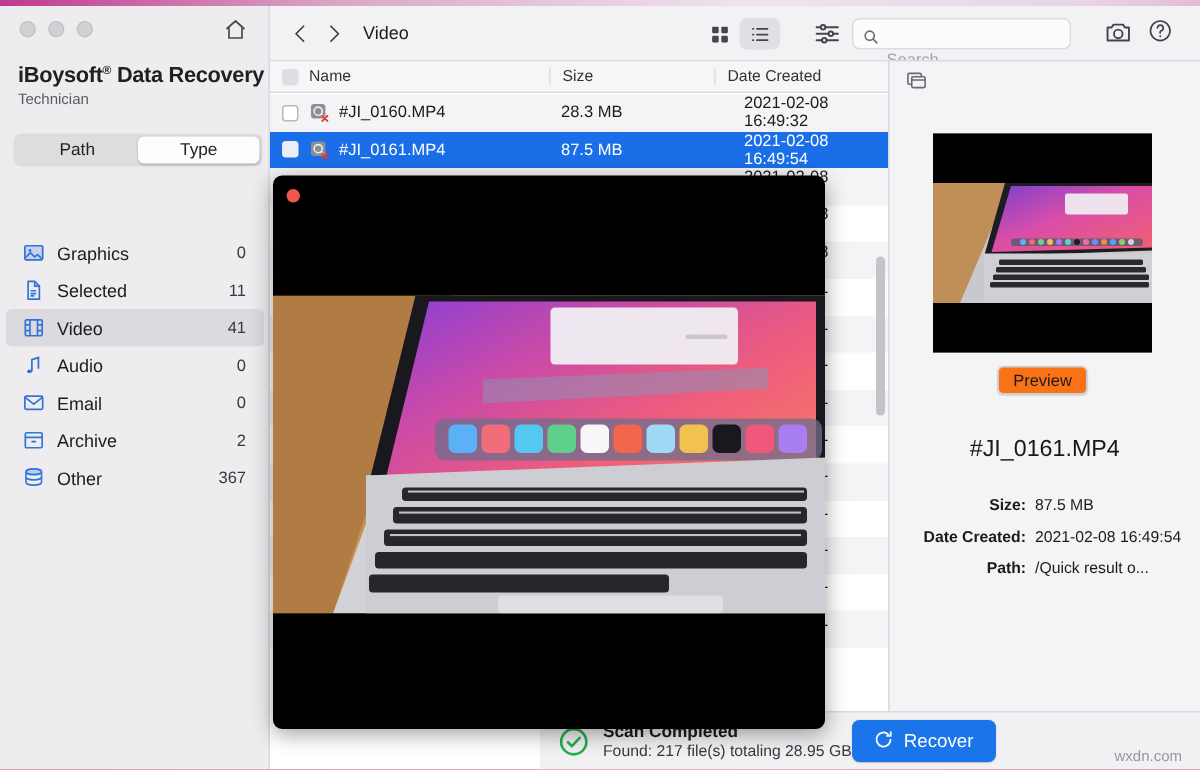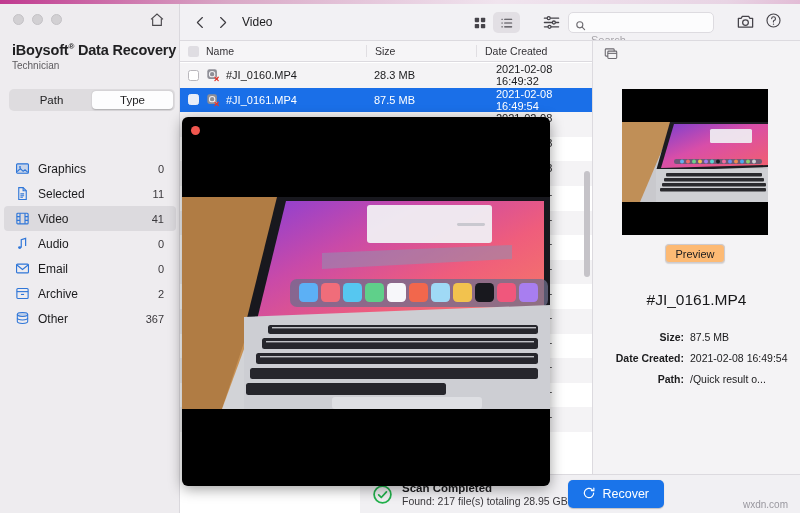--- a/index.html
+++ b/index.html
@@ -151,21 +151,21 @@
     border-left: 1px solid #dcdadf; position: relative; min-width: 0;
   }
   .winicon { position: absolute; left: 10px; top: 6px; width: 16px; height: 14px; color: #6c6a70; }
   .thumb {
     position: absolute; left: 29px; top: 48px;
     width: 146px; height: 146px; background: #000;
     overflow: hidden;
   }
   .previewbtn {
     position: absolute; left: 72px; top: 203px;
-    width: 60px; height: 19px; background: #fdba74;
+    width: 60px; height: 19px; background: #f97316;
     border: 0.5px solid #cdcbd0; border-radius: 4px;
     display: flex; align-items: center; justify-content: center;
     font-size: 11px; color: #1b1b1d;
     box-shadow: 0 0.5px 1px rgba(0,0,0,.12);
   }
   .fname {
     position: absolute; left: 0; right: 0; top: 250px;
     text-align: center; font-size: 15.5px; color: #18181a; font-weight: 400;
   }
   .meta { position: absolute; left: 0; right: 0; top: 290px; }

